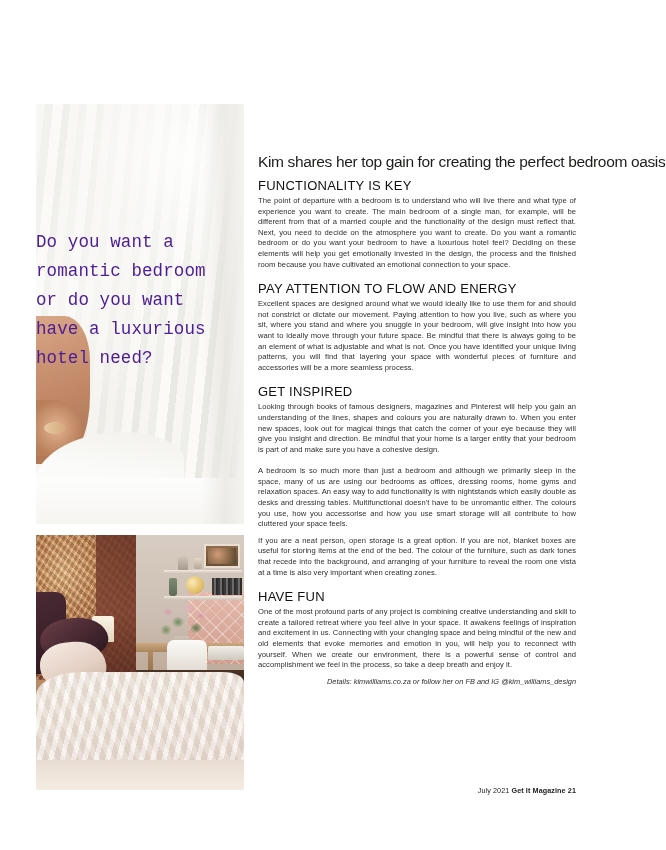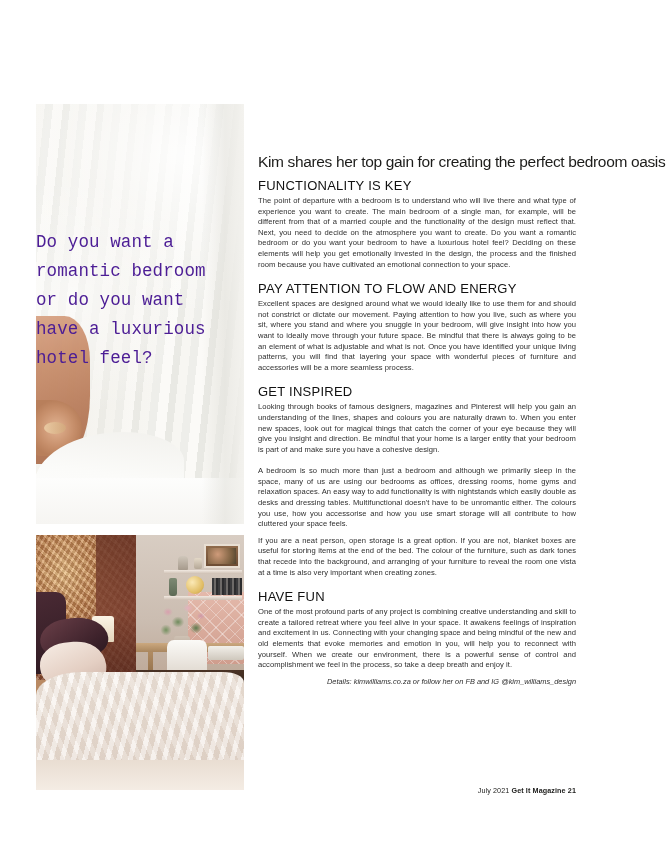--- a/index.html
+++ b/index.html
@@ -348,21 +348,21 @@
     <div class="curtain-sheet"></div>
     <div class="curtain-sheet2"></div>
     <div class="curtain-fold"></div>
   </div>
 
   <div class="pullquote">
     <div>Do you want a</div>
     <div>romantic bedroom</div>
     <div>or do you want</div>
     <div>have a luxurious</div>
-    <div>hotel feel?</div>
+    <div>hotel need?</div>
   </div>
 
   <div class="img-bedroom">
     <div class="bd-wallL"></div>
     <div class="bd-wallL-dark"></div>
     <div class="bd-wallR"></div>
     <div class="bd-brick"></div>
     <div class="bd-frame">
         <i></i>
       </div>

